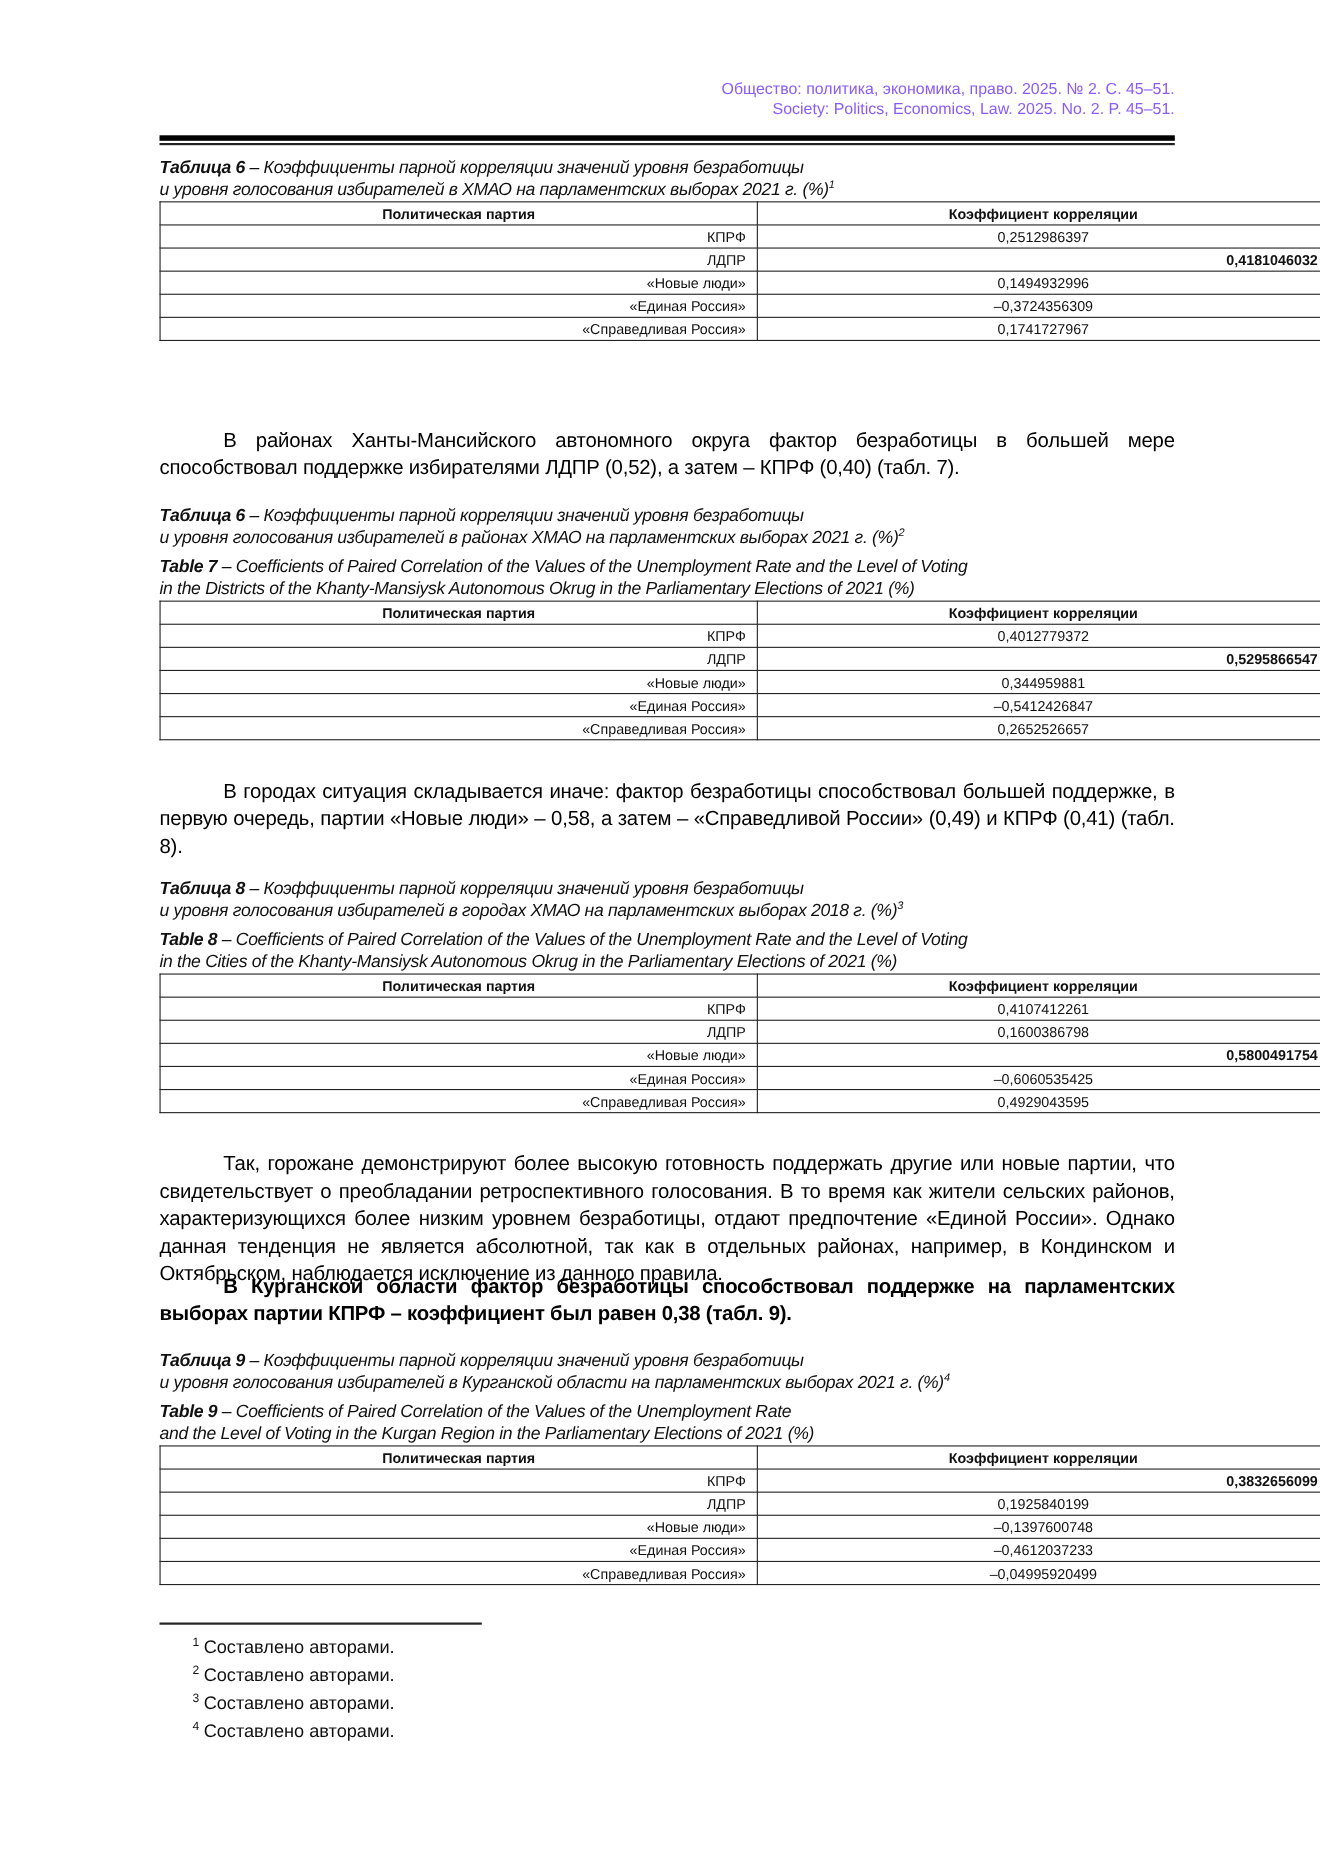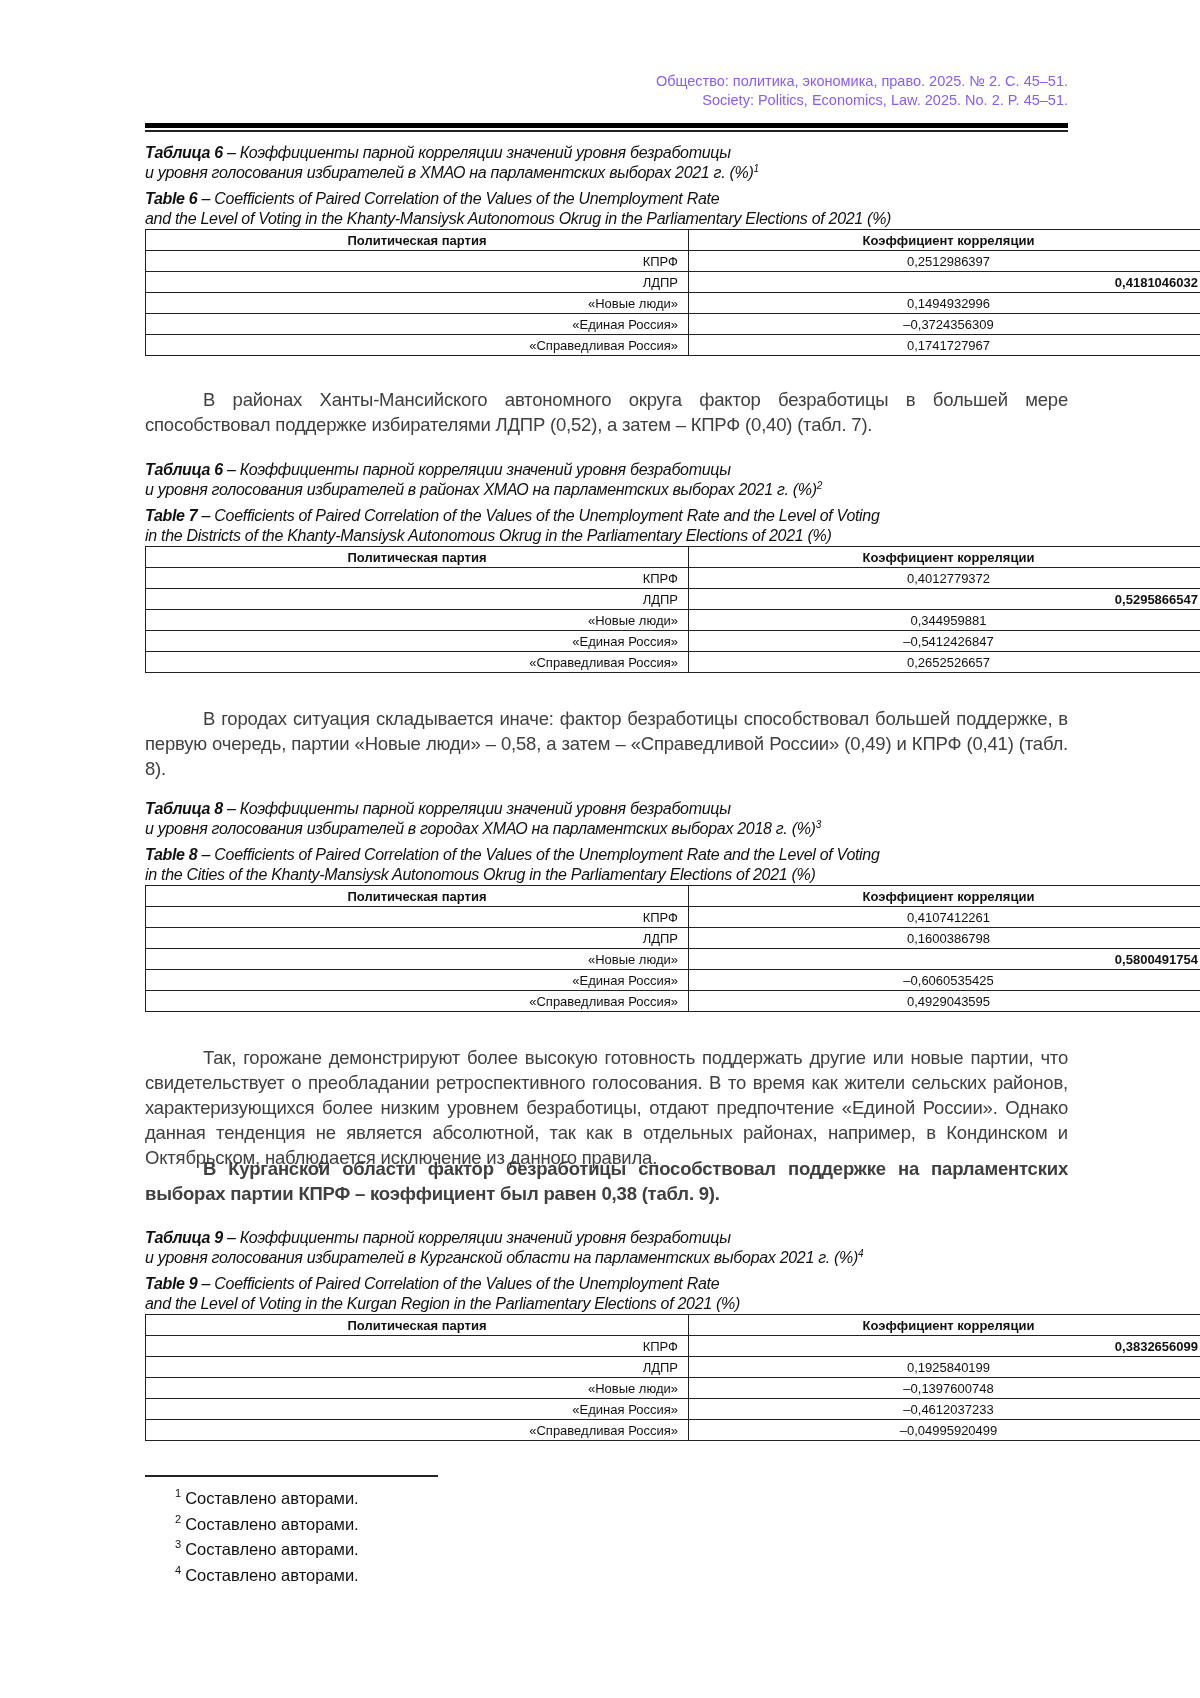--- a/index.html
+++ b/index.html
@@ -30,21 +30,21 @@
       font-family: "Liberation Sans", sans-serif;
     }
     table.corr th, table.corr td {
       border: 1.3px solid #222; height: 20px; padding: 0 10px; line-height: 19px;
     }
     table.corr th { font-weight: bold; text-align: center; }
     table.corr td.party { width: 522px; text-align: right; padding-left: 10px; }
     table.corr td.val { text-align: center; }
     table.corr td.val.bold { font-weight: bold; text-align: right; }
     .para {
-      font-size: 18.5px; line-height: 25px; text-align: justify; color: #404040;
+      font-size: 18.5px; line-height: 25px; text-align: justify; color: #000000;
       letter-spacing: -0.2px;
     }
     .para .indent { display: inline-block; width: 58px; }
     .fn-rule {
       position: absolute; top: 1475px; left: 0; width: 293px; height: 2px; background: #222;
     }
     .footnotes {
       position: absolute; top: 1483px; left: 30px; font-size: 16.5px; line-height: 21px;
     }
     .footnotes sup { font-size: 11px; margin-right: 4px; }
@@ -58,24 +58,20 @@
     <div>Общество: политика, экономика, право. 2025. № 2. С. 45–51.</div>
     <div>Society: Politics, Economics, Law. 2025. No. 2. P. 45–51.</div>
   </div>
   <div class="rule-thick"></div>
   <div class="rule-thin"></div>
 
   <div class="block" style="top:143px;">
     <div class="caption">
       <b>Таблица 6</b><span> – Коэффициенты парной корреляции значений уровня безработицы</span><br>
       <span>и уровня голосования избирателей в ХМАО на парламентских выборах 2021 г. (%)</span><sup>1</sup>
-    </div>
-    <div class="caption" style="margin-top:6px;">
-      <b>Table 6</b><span> – Coefficients of Paired Correlation of the Values of the Unemployment Rate</span><br>
-      <span>and the Level of Voting in the Khanty-Mansiysk Autonomous Okrug in the Parliamentary Elections of 2021 (%)</span>
     </div>
     <table class="corr">
       <tbody>
           <tr>
         <th>Политическая партия</th>
         <th>Коэффициент корреляции</th>
       </tr>
       <tr>
             <td class="party">КПРФ</td>
             <td class="val">0,2512986397</td>

